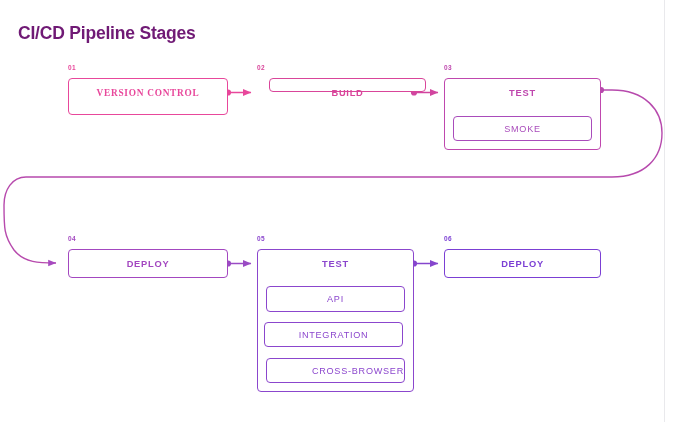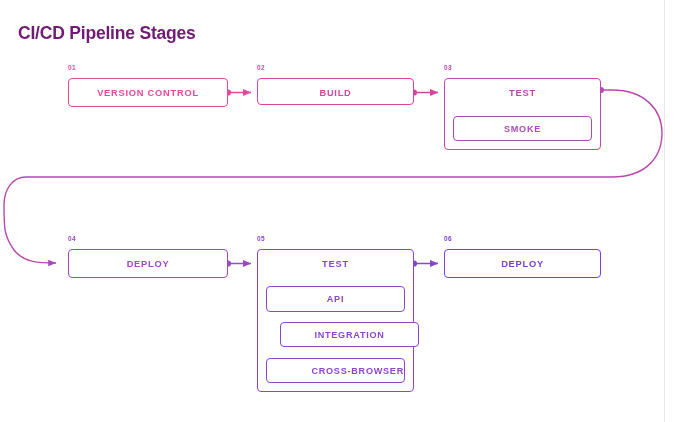--- a/index.html
+++ b/index.html
@@ -78,21 +78,21 @@
     border: 1.3px solid #9a4bc4;
     border-radius: 4px;
     background: #ffffff;
   }
   .substage-label {
     position: absolute;
     left: 0;
     width: 100%;
     text-align: center;
     font-size: 9.1px;
-    font-weight: bold;
+    font-weight: normal;
     letter-spacing: 0.75px;
     color: #9a4bc4;
     white-space: nowrap;
   }
 </style>
 </head>
 <body>
 
 <div id="canvas">
 
@@ -140,26 +140,26 @@
       <line x1="229" y1="263.5" x2="251" y2="263.5" stroke="#9a4bc4" stroke-width="1.5" marker-end="url(#ah4)"></line>
     </g>
 
     <g>
       <circle cx="414" cy="263.5" r="3.1" fill="#8546cd"></circle>
       <line x1="415" y1="263.5" x2="438" y2="263.5" stroke="#8546cd" stroke-width="1.5" marker-end="url(#ah5)"></line>
     </g>
   </svg>
 
   <div class="stage-num" style="left:68px; top:64px; color:#e8479b;">01</div>
-  <div class="stage" style="left:68px; top:78px; width:160px; height:29px; border-color:#e8479b;">
+  <div class="stage" style="left:68px; top:78px; width:160px; height:37px; border-color:#e8479b;font-family:Liberation Serif, serif;">
     <div class="stage-label" style="top:9px; color:#e8479b;">VERSION CONTROL</div>
   </div>
 
   <div class="stage-num" style="left:257px; top:64px; color:#d9459a;">02</div>
-  <div class="stage" style="left:257px; top:78px; width:157px; height:27px; border-color:#d9459a;">
+  <div class="stage" style="left:269px; top:78px; width:157px; height:14px; border-color:#d9459a;">
     <div class="stage-label" style="top:9px; color:#d9459a;">BUILD</div>
   </div>
 
   <div class="stage-num" style="left:444px; top:64px; color:#bf47ae;">03</div>
   <div class="stage" style="left:444px; top:78px; width:157px; height:72px; border-color:#bf47ae;">
     <div class="stage-label" style="top:9px; color:#bf47ae;">TEST</div>
   </div>
   <div class="substage" style="left:453px; top:116px; width:139px; height:25px; border-color:#a94cbb;">
     <div class="substage-label" style="top:7px; color:#a94cbb;">SMOKE</div>
   </div>
@@ -169,21 +169,21 @@
     <div class="stage-label" style="top:9px; color:#a347c0;">DEPLOY</div>
   </div>
 
   <div class="stage-num" style="left:257px; top:235px; color:#8b46cd;">05</div>
   <div class="stage" style="left:257px; top:249px; width:157px; height:143px; border-color:#8b46cd;">
     <div class="stage-label" style="top:9px; color:#8b46cd;">TEST</div>
   </div>
   <div class="substage" style="left:266px; top:286px; width:139px; height:26px; border-color:#8b46cd;">
     <div class="substage-label" style="top:7px; color:#8b46cd;">API</div>
   </div>
-  <div class="substage" style="left:280px; top:322px; width:139px; height:25px; border-color:#8b46cd;">
+  <div class="substage" style="left:264px; top:322px; width:139px; height:25px; border-color:#8b46cd;">
     <div class="substage-label" style="top:7px; color:#8b46cd;">INTEGRATION</div>
   </div>
   <div class="substage" style="left:266px; top:358px; width:139px; height:25px; border-color:#8b46cd;">
     <div class="substage-label" style="top:7px; color:#8b46cd;text-align:right;">CROSS-BROWSER</div>
   </div>
 
   <div class="stage-num" style="left:444px; top:235px; color:#7b3fd4;">06</div>
   <div class="stage" style="left:444px; top:249px; width:157px; height:29px; border-color:#7b3fd4;">
     <div class="stage-label" style="top:9px; color:#7b3fd4;">DEPLOY</div>
   </div>

